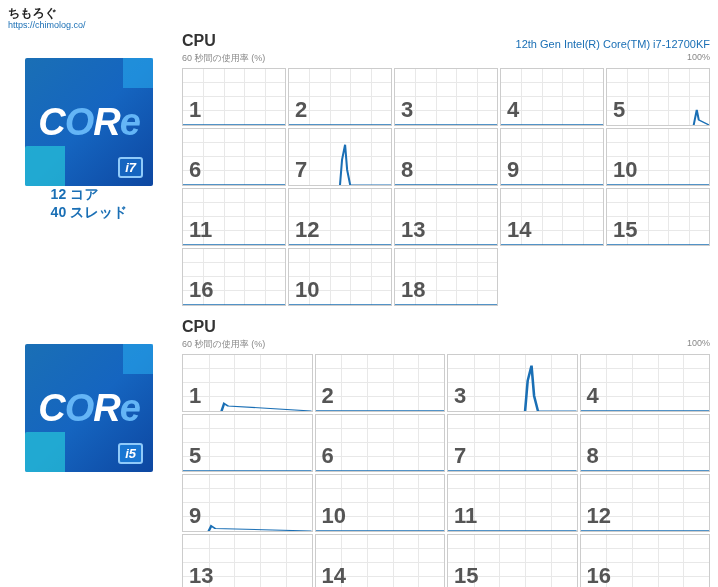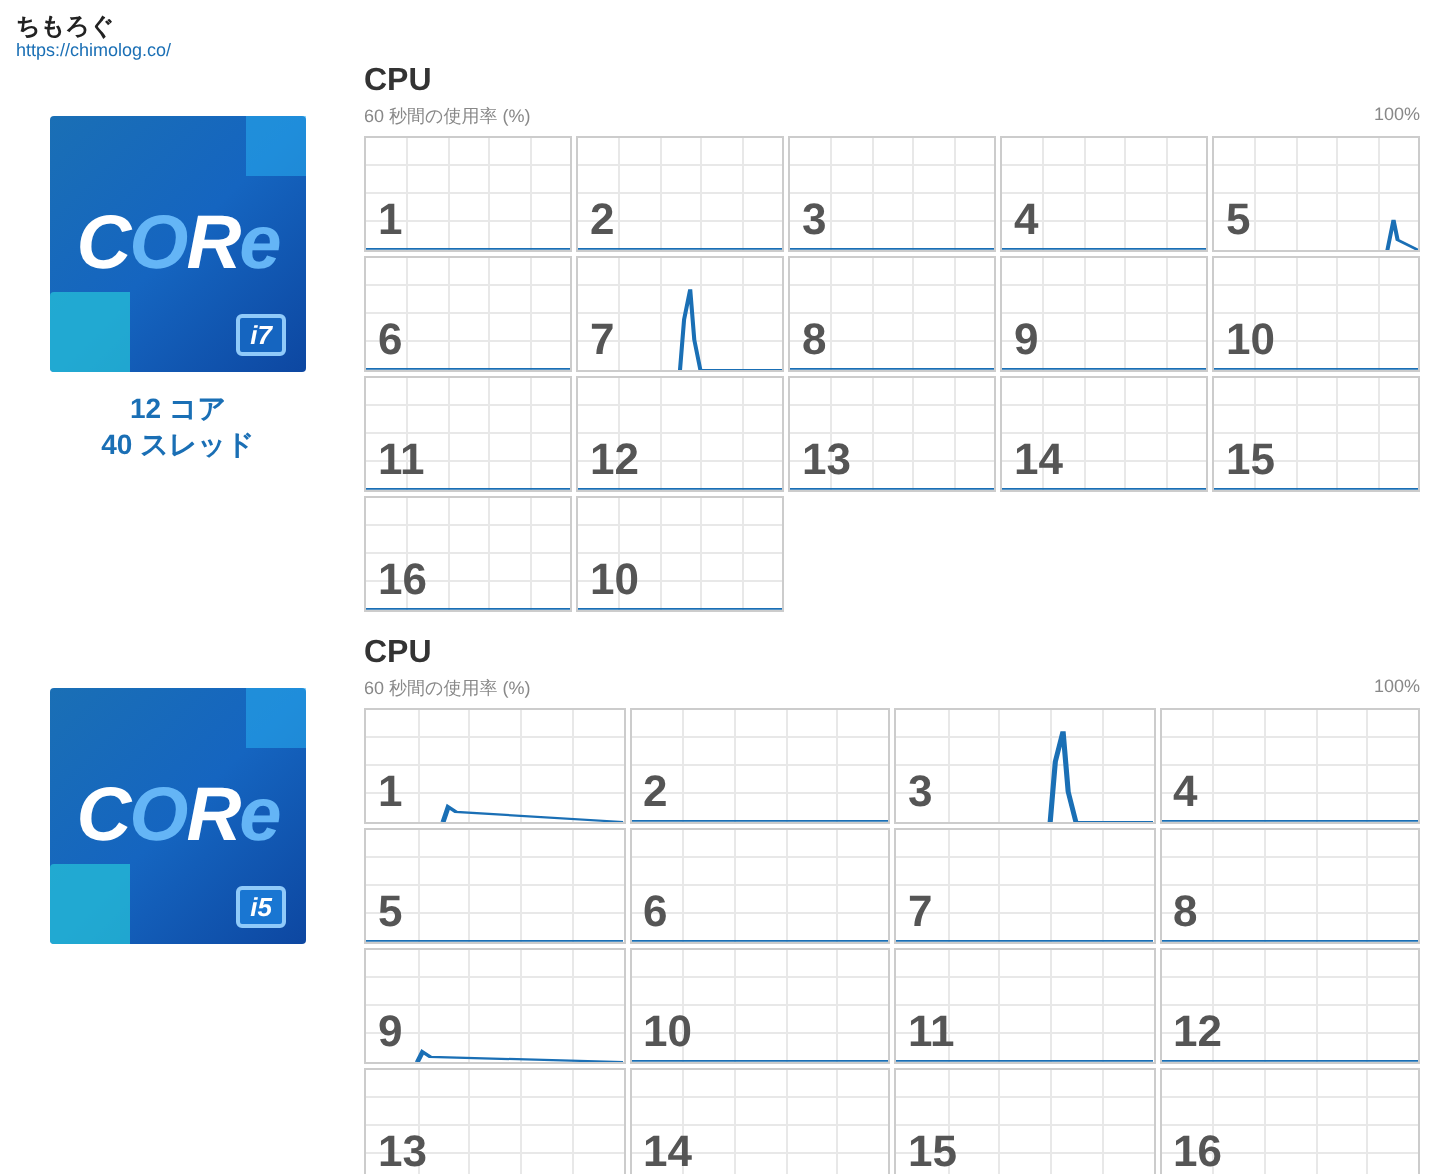--- a/index.html
+++ b/index.html
@@ -118,22 +118,20 @@
       position: absolute;
       top: 0;
       right: 0;
       width: 30px;
       height: 30px;
       background: #29b6f6;
       opacity: 0.5;
     }
 
     .badge-info {
-      margin-top: 10px;
-      text-align: center;
     }
     .badge-cores {
       font-size: 14px;
       font-weight: bold;
       color: #1a6fb5;
     }
     .badge-threads {
       font-size: 14px;
       font-weight: bold;
       color: #1a6fb5;
@@ -235,20 +233,21 @@
       </div>
       <div class="badge-info">
         <div class="badge-cores">12 コア</div>
         <div class="badge-threads">40 スレッド</div>
       </div>
     </div>
 
     <div class="cpu-panel">
       <div class="cpu-panel-header">
         <span class="cpu-label">CPU</span>
+        <span class="cpu-model">12th Gen Intel(R) Core(TM) i7-12700KF</span>
       </div>
       <div class="chart-meta">
         <span>60 秒間の使用率 (%)</span>
         <span>100%</span>
       </div>
       <div class="cpu-grid cpu-grid-5col" id="grid-i7">
       <div class="cpu-cell">
             <div class="gridline" style="bottom: 25%;"></div>
             <div class="gridline" style="bottom: 50%;"></div>
             <div class="gridline" style="bottom: 75%;"></div>
@@ -461,20 +460,33 @@
             <div class="gridline" style="bottom: 50%;"></div>
             <div class="gridline" style="bottom: 75%;"></div>
             <div class="gridline-v" style="left: 20%;"></div>
             <div class="gridline-v" style="left: 40%;"></div>
             <div class="gridline-v" style="left: 60%;"></div>
             <div class="gridline-v" style="left: 80%;"></div>
             <svg width="100%" height="100%" viewBox="0 0 100 100" preserveAspectRatio="none" style="position: absolute; top: 0px; left: 0px;">
               <path d="M0,99 L100,99" stroke="#1a6fb5" stroke-width="1.5" fill="none"></path>
             </svg>
             <div class="cpu-cell-num">10</div>
+          </div>
+          <div class="cpu-cell">
+            <div class="gridline" style="bottom: 25%;"></div>
+            <div class="gridline" style="bottom: 50%;"></div>
+            <div class="gridline" style="bottom: 75%;"></div>
+            <div class="gridline-v" style="left: 20%;"></div>
+            <div class="gridline-v" style="left: 40%;"></div>
+            <div class="gridline-v" style="left: 60%;"></div>
+            <div class="gridline-v" style="left: 80%;"></div>
+            <svg width="100%" height="100%" viewBox="0 0 100 100" preserveAspectRatio="none" style="position: absolute; top: 0px; left: 0px;">
+              <path d="M0,99 L100,99" stroke="#1a6fb5" stroke-width="1.5" fill="none"></path>
+            </svg>
+            <div class="cpu-cell-num">18</div>
           </div>
         </div>
     </div>
   </div>
 
   <div class="section">
     <div class="badge-area">
       <div class="core-badge">
         <div class="core-text">
           C<span class="o-letter">O</span>R<span class="e-letter">e</span>

